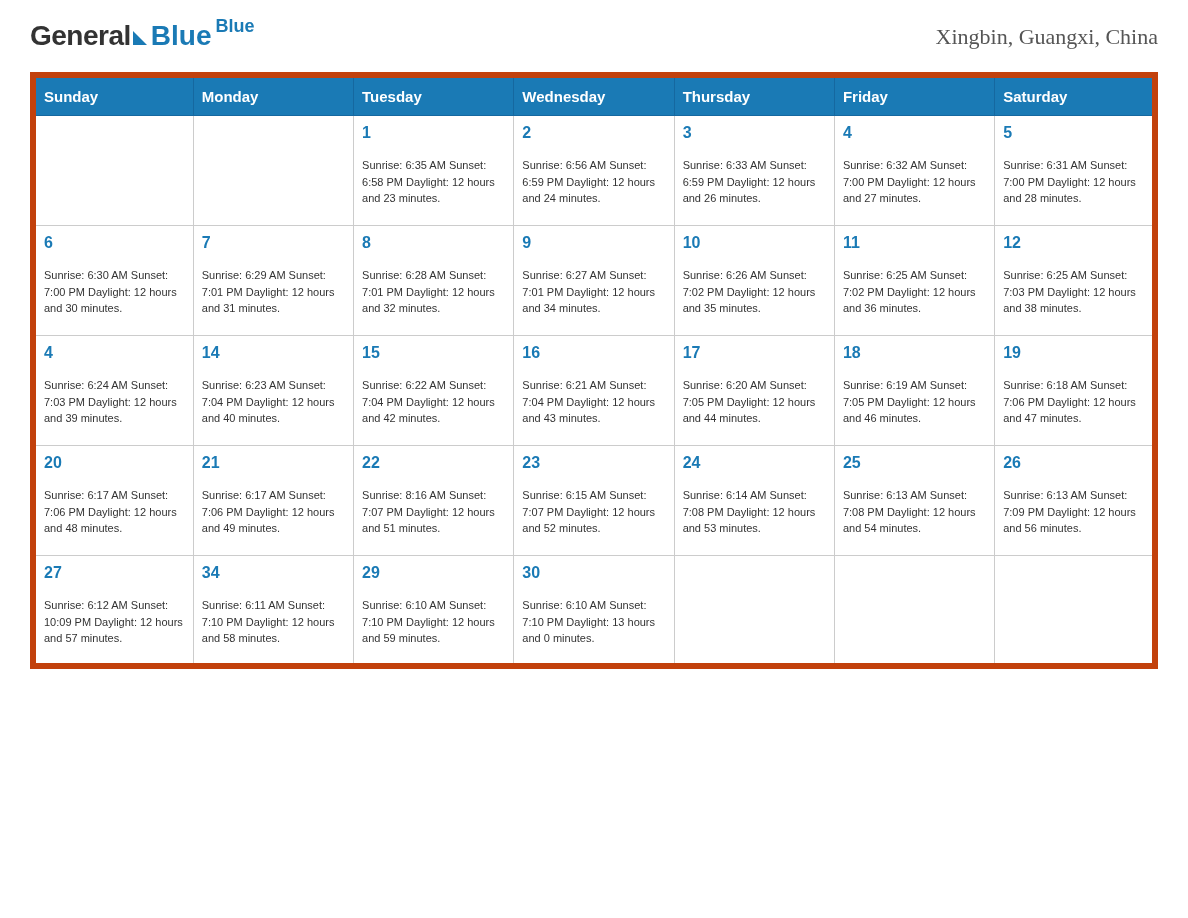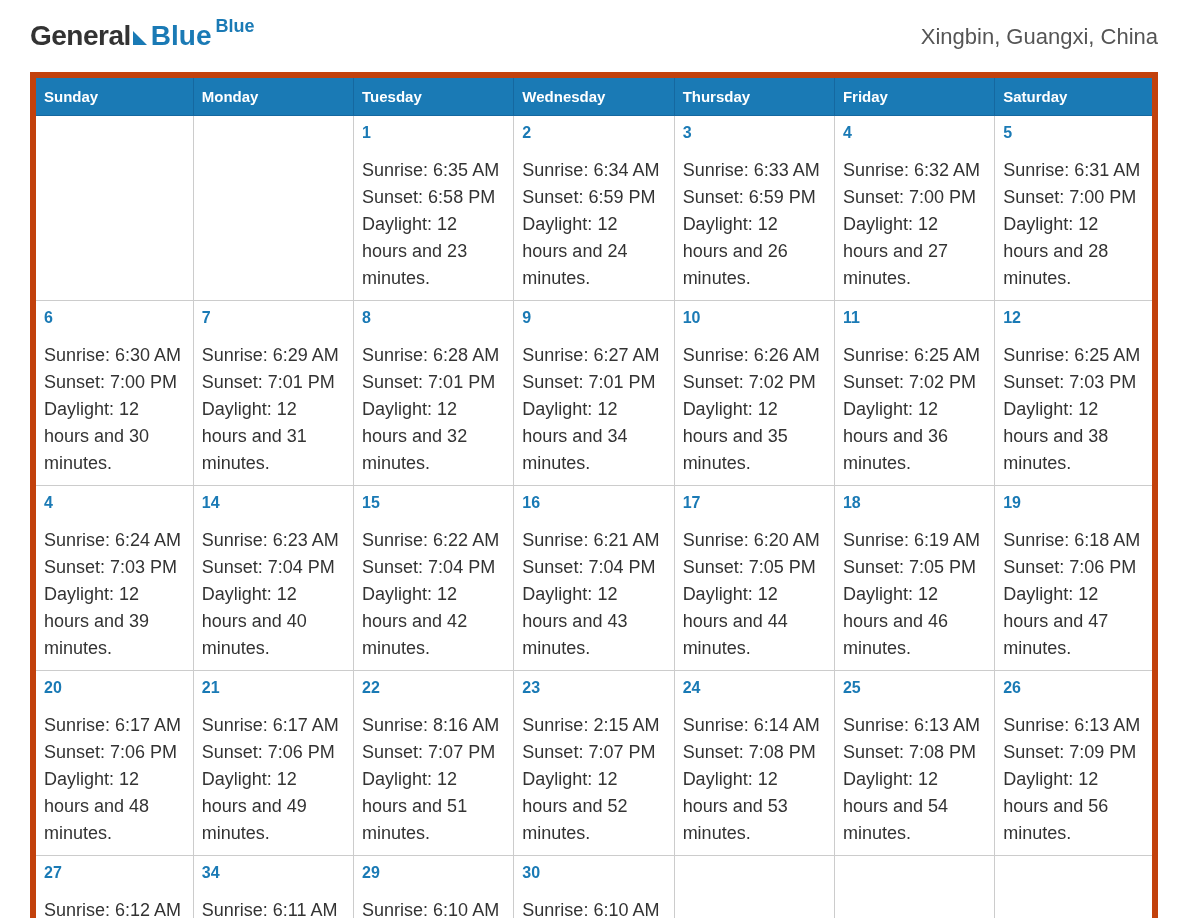--- a/index.html
+++ b/index.html
@@ -61,20 +61,21 @@
     .month-title {
       font-size: 52px;
       font-weight: normal;
       color: #333;
       line-height: 1.1;
     }
     .location {
       font-size: 22px;
       color: #555;
       margin-top: 4px;
+      font-family: Liberation Serif, serif;
     }
     .calendar {
       width: 100%;
       border-collapse: collapse;
       border: 6px solid #c2410c;
     }
     .calendar thead tr th {
       background-color: #1a7ab5;
       color: #fff;
       padding: 10px 8px;
@@ -91,21 +92,21 @@
       width: 14.28%;
     }
     .day-number {
       font-size: 16px;
       font-weight: bold;
       color: #1a7ab5;
       display: block;
       margin-bottom: 4px;
     }
     .day-info {
-      font-size: 18px;
+      font-size: 11px;
       color: #333;
       line-height: 1.5;
       margin-top: 15px;
     }
     .empty-cell {
       background: #fff;
     }
     tbody tr td {
       height: 110px;
     }
@@ -145,21 +146,21 @@
         <td class="empty-cell"></td>
         <td>
           <span class="day-number">1</span>
           <div class="day-info">Sunrise: 6:35 AM
 Sunset: 6:58 PM
 Daylight: 12 hours
 and 23 minutes.</div>
         </td>
         <td>
           <span class="day-number">2</span>
-          <div class="day-info">Sunrise: 6:34 AM
+          <div class="day-info">Sunrise: 6:56 AM
 Sunset: 6:59 PM
 Daylight: 12 hours
 and 24 minutes.</div>
         </td>
         <td>
           <span class="day-number">3</span>
           <div class="day-info">Sunrise: 6:33 AM
 Sunset: 6:59 PM
 Daylight: 12 hours
 and 26 minutes.</div>
@@ -298,21 +299,21 @@
         </td>
         <td>
           <span class="day-number">22</span>
           <div class="day-info">Sunrise: 8:16 AM
 Sunset: 7:07 PM
 Daylight: 12 hours
 and 51 minutes.</div>
         </td>
         <td>
           <span class="day-number">23</span>
-          <div class="day-info">Sunrise: 2:15 AM
+          <div class="day-info">Sunrise: 6:15 AM
 Sunset: 7:07 PM
 Daylight: 12 hours
 and 52 minutes.</div>
         </td>
         <td>
           <span class="day-number">24</span>
           <div class="day-info">Sunrise: 6:14 AM
 Sunset: 7:08 PM
 Daylight: 12 hours
 and 53 minutes.</div>

